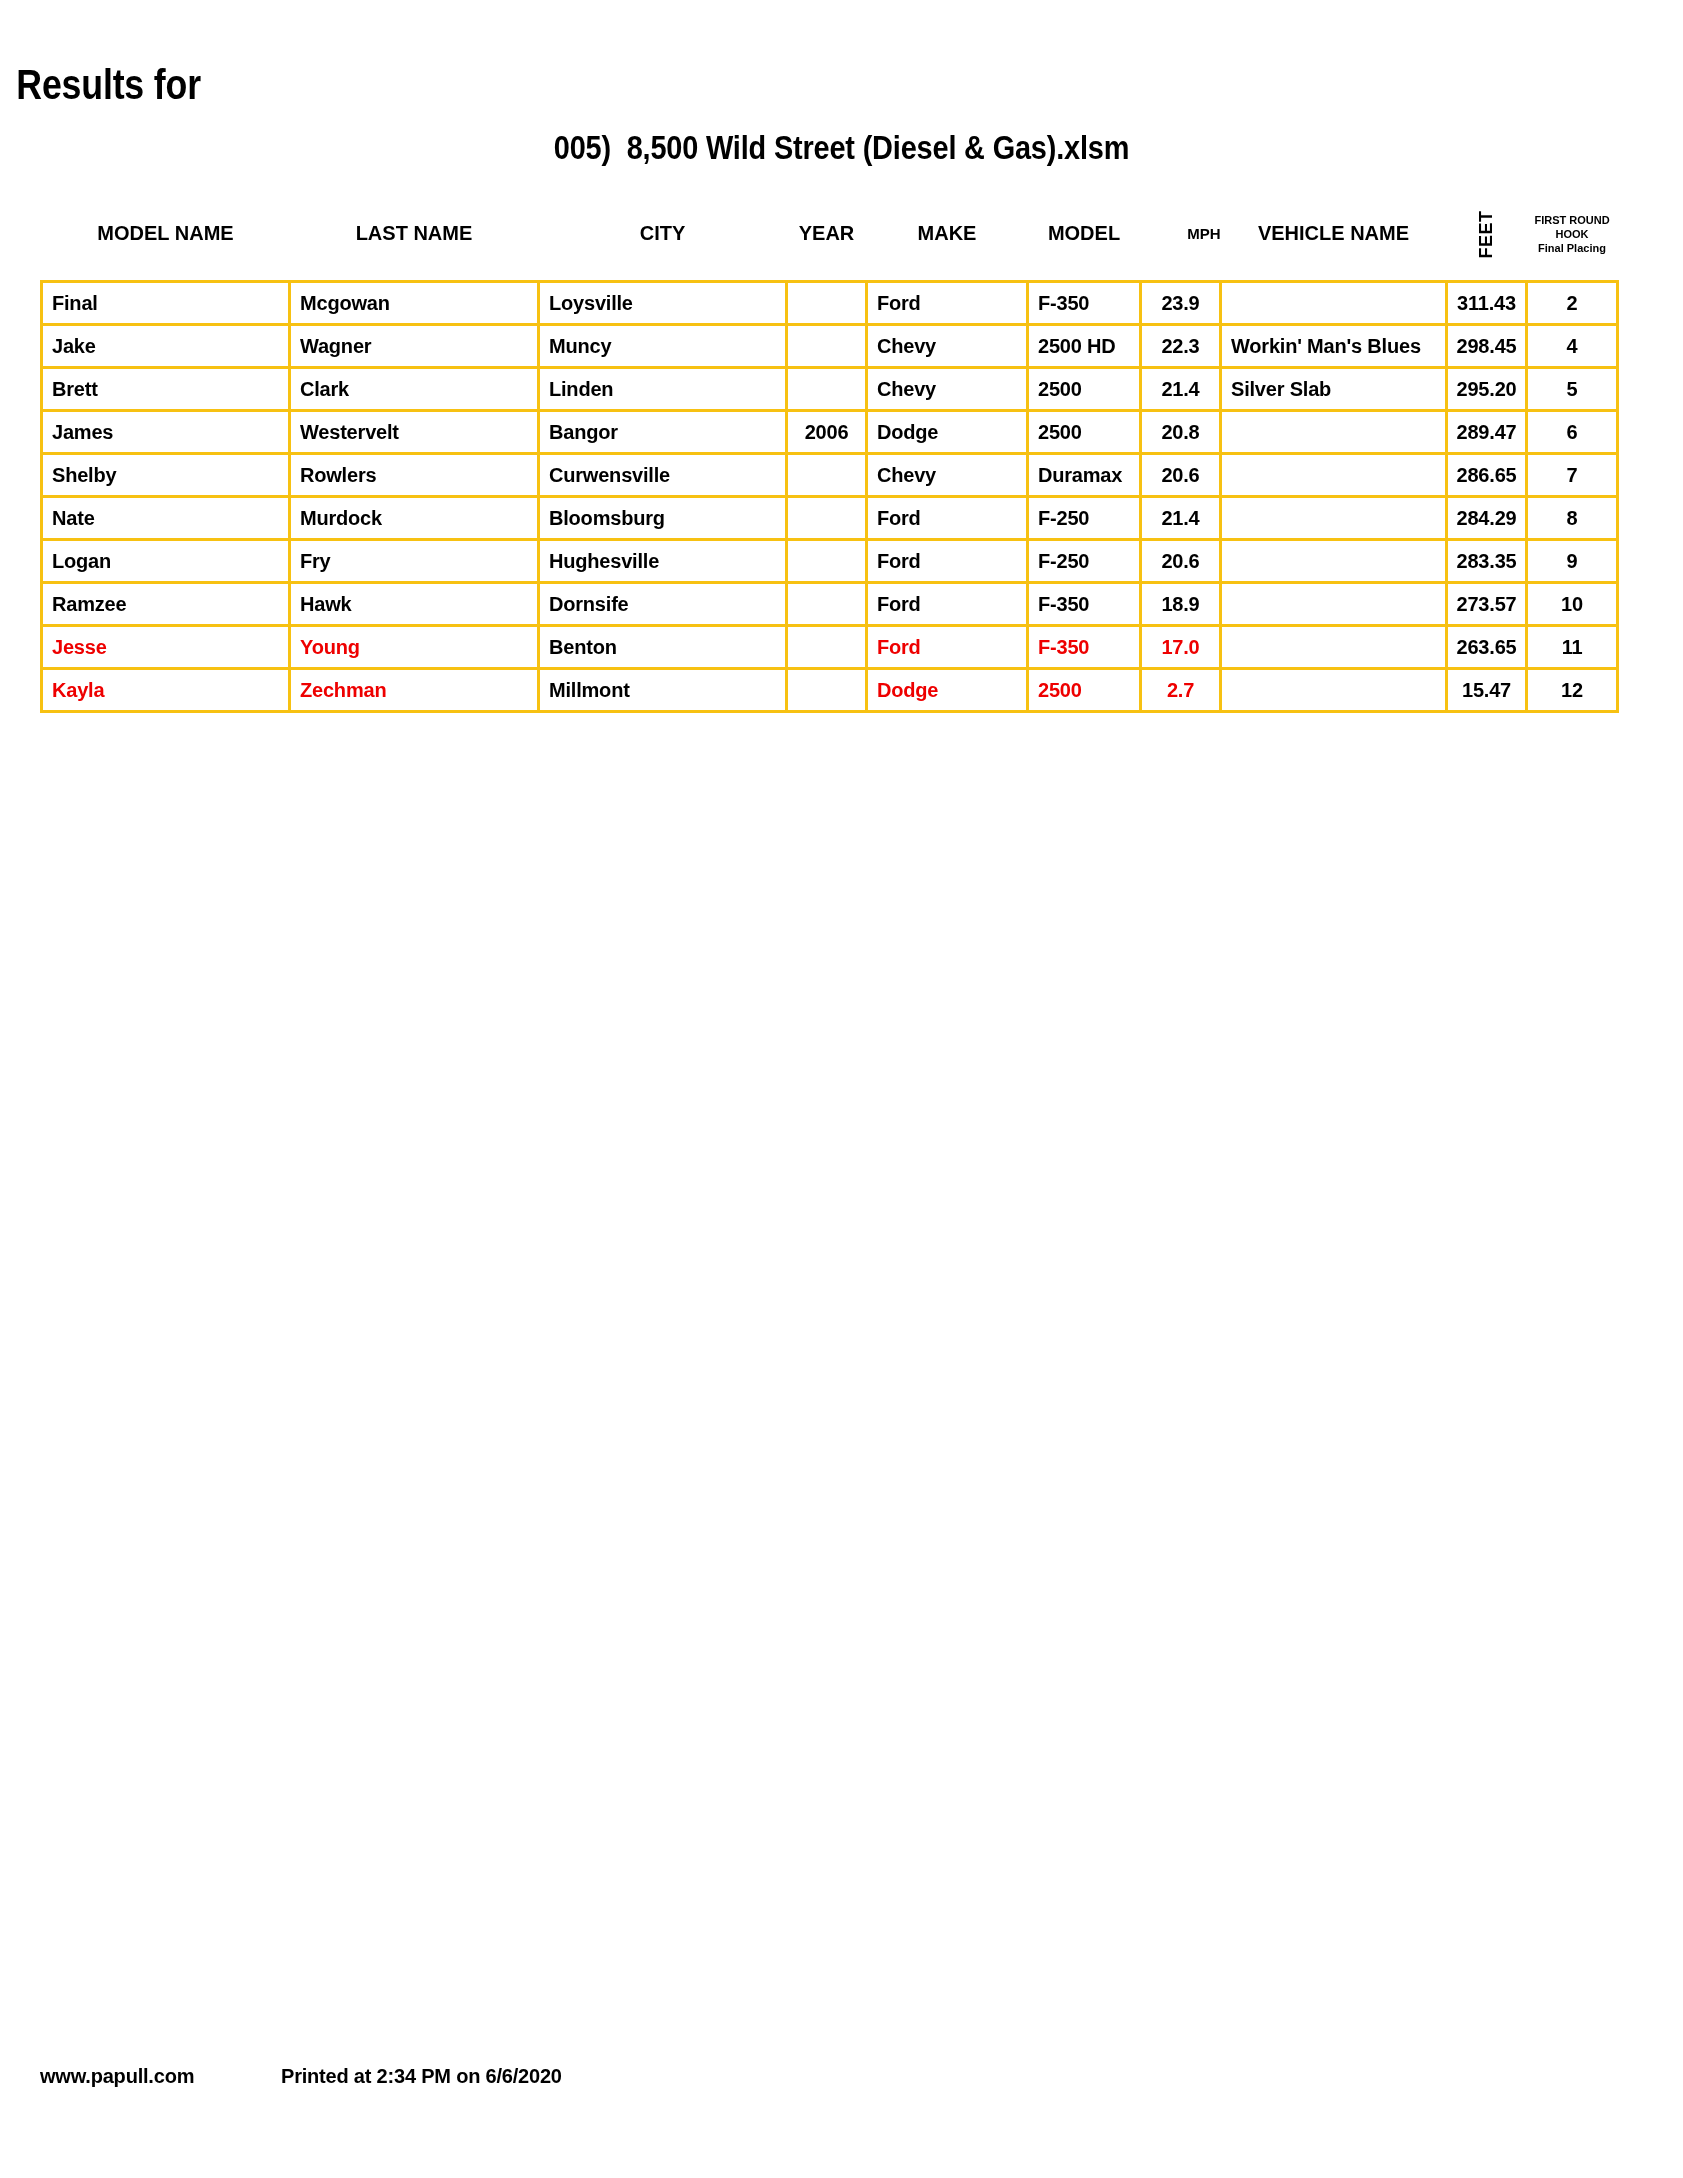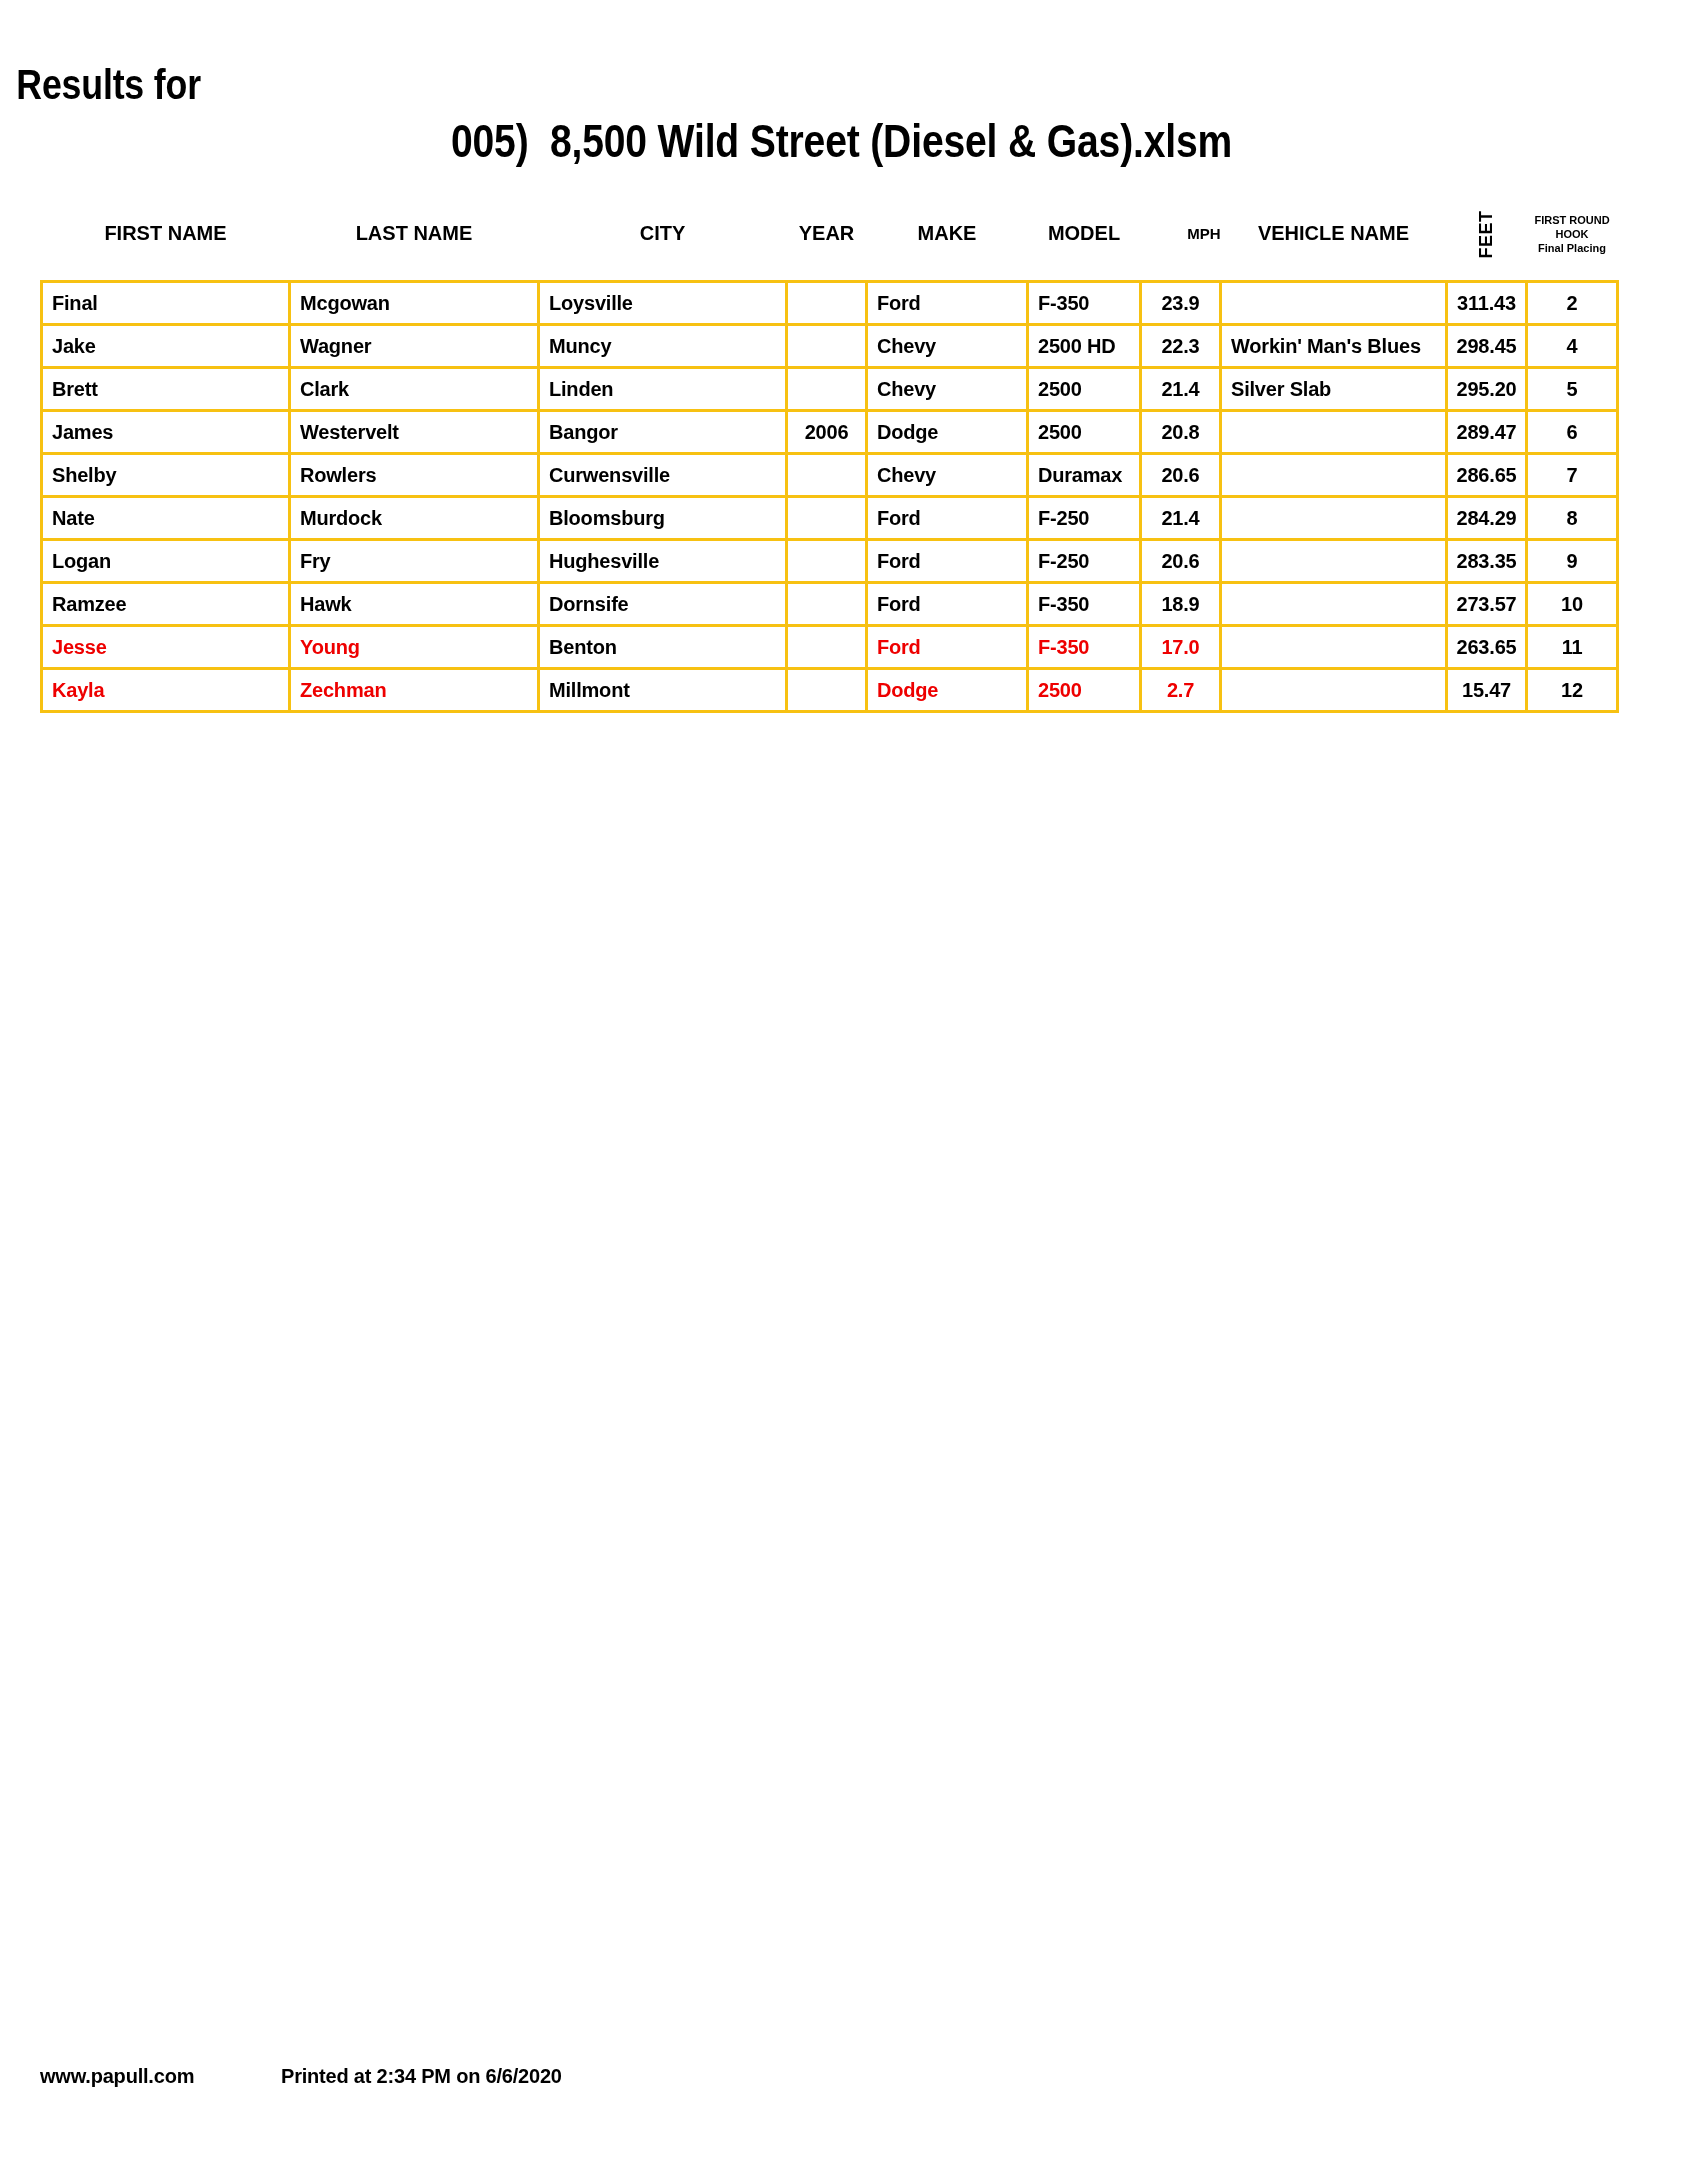--- a/index.html
+++ b/index.html
@@ -8,22 +8,22 @@
     --ink:#000000;
   }
   html,body{margin:0;padding:0;}
   body{
     width:1683px;height:2178px;position:relative;background:#ffffff;
     font-family:"Liberation Sans",sans-serif;font-weight:bold;color:var(--ink);
     letter-spacing:-0.2px;
   }
   .title-line1{position:absolute;top:63px;left:0;width:1683px;text-align:left;
     font-size:42px;line-height:44px;white-space:pre;}
-  .title-line2{position:absolute;top:117px;left:0;width:1683px;text-align:center;
-    font-size:46px;line-height:48px;white-space:pre;}
+  .title-line2{position:absolute;top:123px;left:0;width:1683px;text-align:center;
+    font-size:34px;line-height:48px;white-space:pre;}
   .title-line1 > span,.title-line2 > span{display:inline-block;transform:scaleX(0.85);transform-origin:center;}
 
   table.results{
     position:absolute;left:40px;top:193px;
     border-collapse:collapse;table-layout:fixed;width:1576px;
   }
   thead th{
     border:none;vertical-align:middle;text-align:center;
     font-size:20px;padding:0 0 6px 0;height:81px;letter-spacing:0;
   }
@@ -60,21 +60,21 @@
       <col style="width:80px">
       <col style="width:161px">
       <col style="width:113px">
       <col style="width:80px">
       <col style="width:226px">
       <col style="width:80px">
       <col style="width:91px">
   </colgroup>
   <thead>
     <tr>
-      <th>FIRST NAME</th>
+      <th>MODEL NAME</th>
       <th>LAST NAME</th>
       <th>CITY</th>
       <th>YEAR</th>
       <th>MAKE</th>
       <th>MODEL</th>
       <th class="mph-th">MPH</th>
       <th>VEHICLE NAME</th>
       <th><span class="vert">FEET</span></th>
       <th>
         <div class="hook-head">FIRST ROUND</div>

